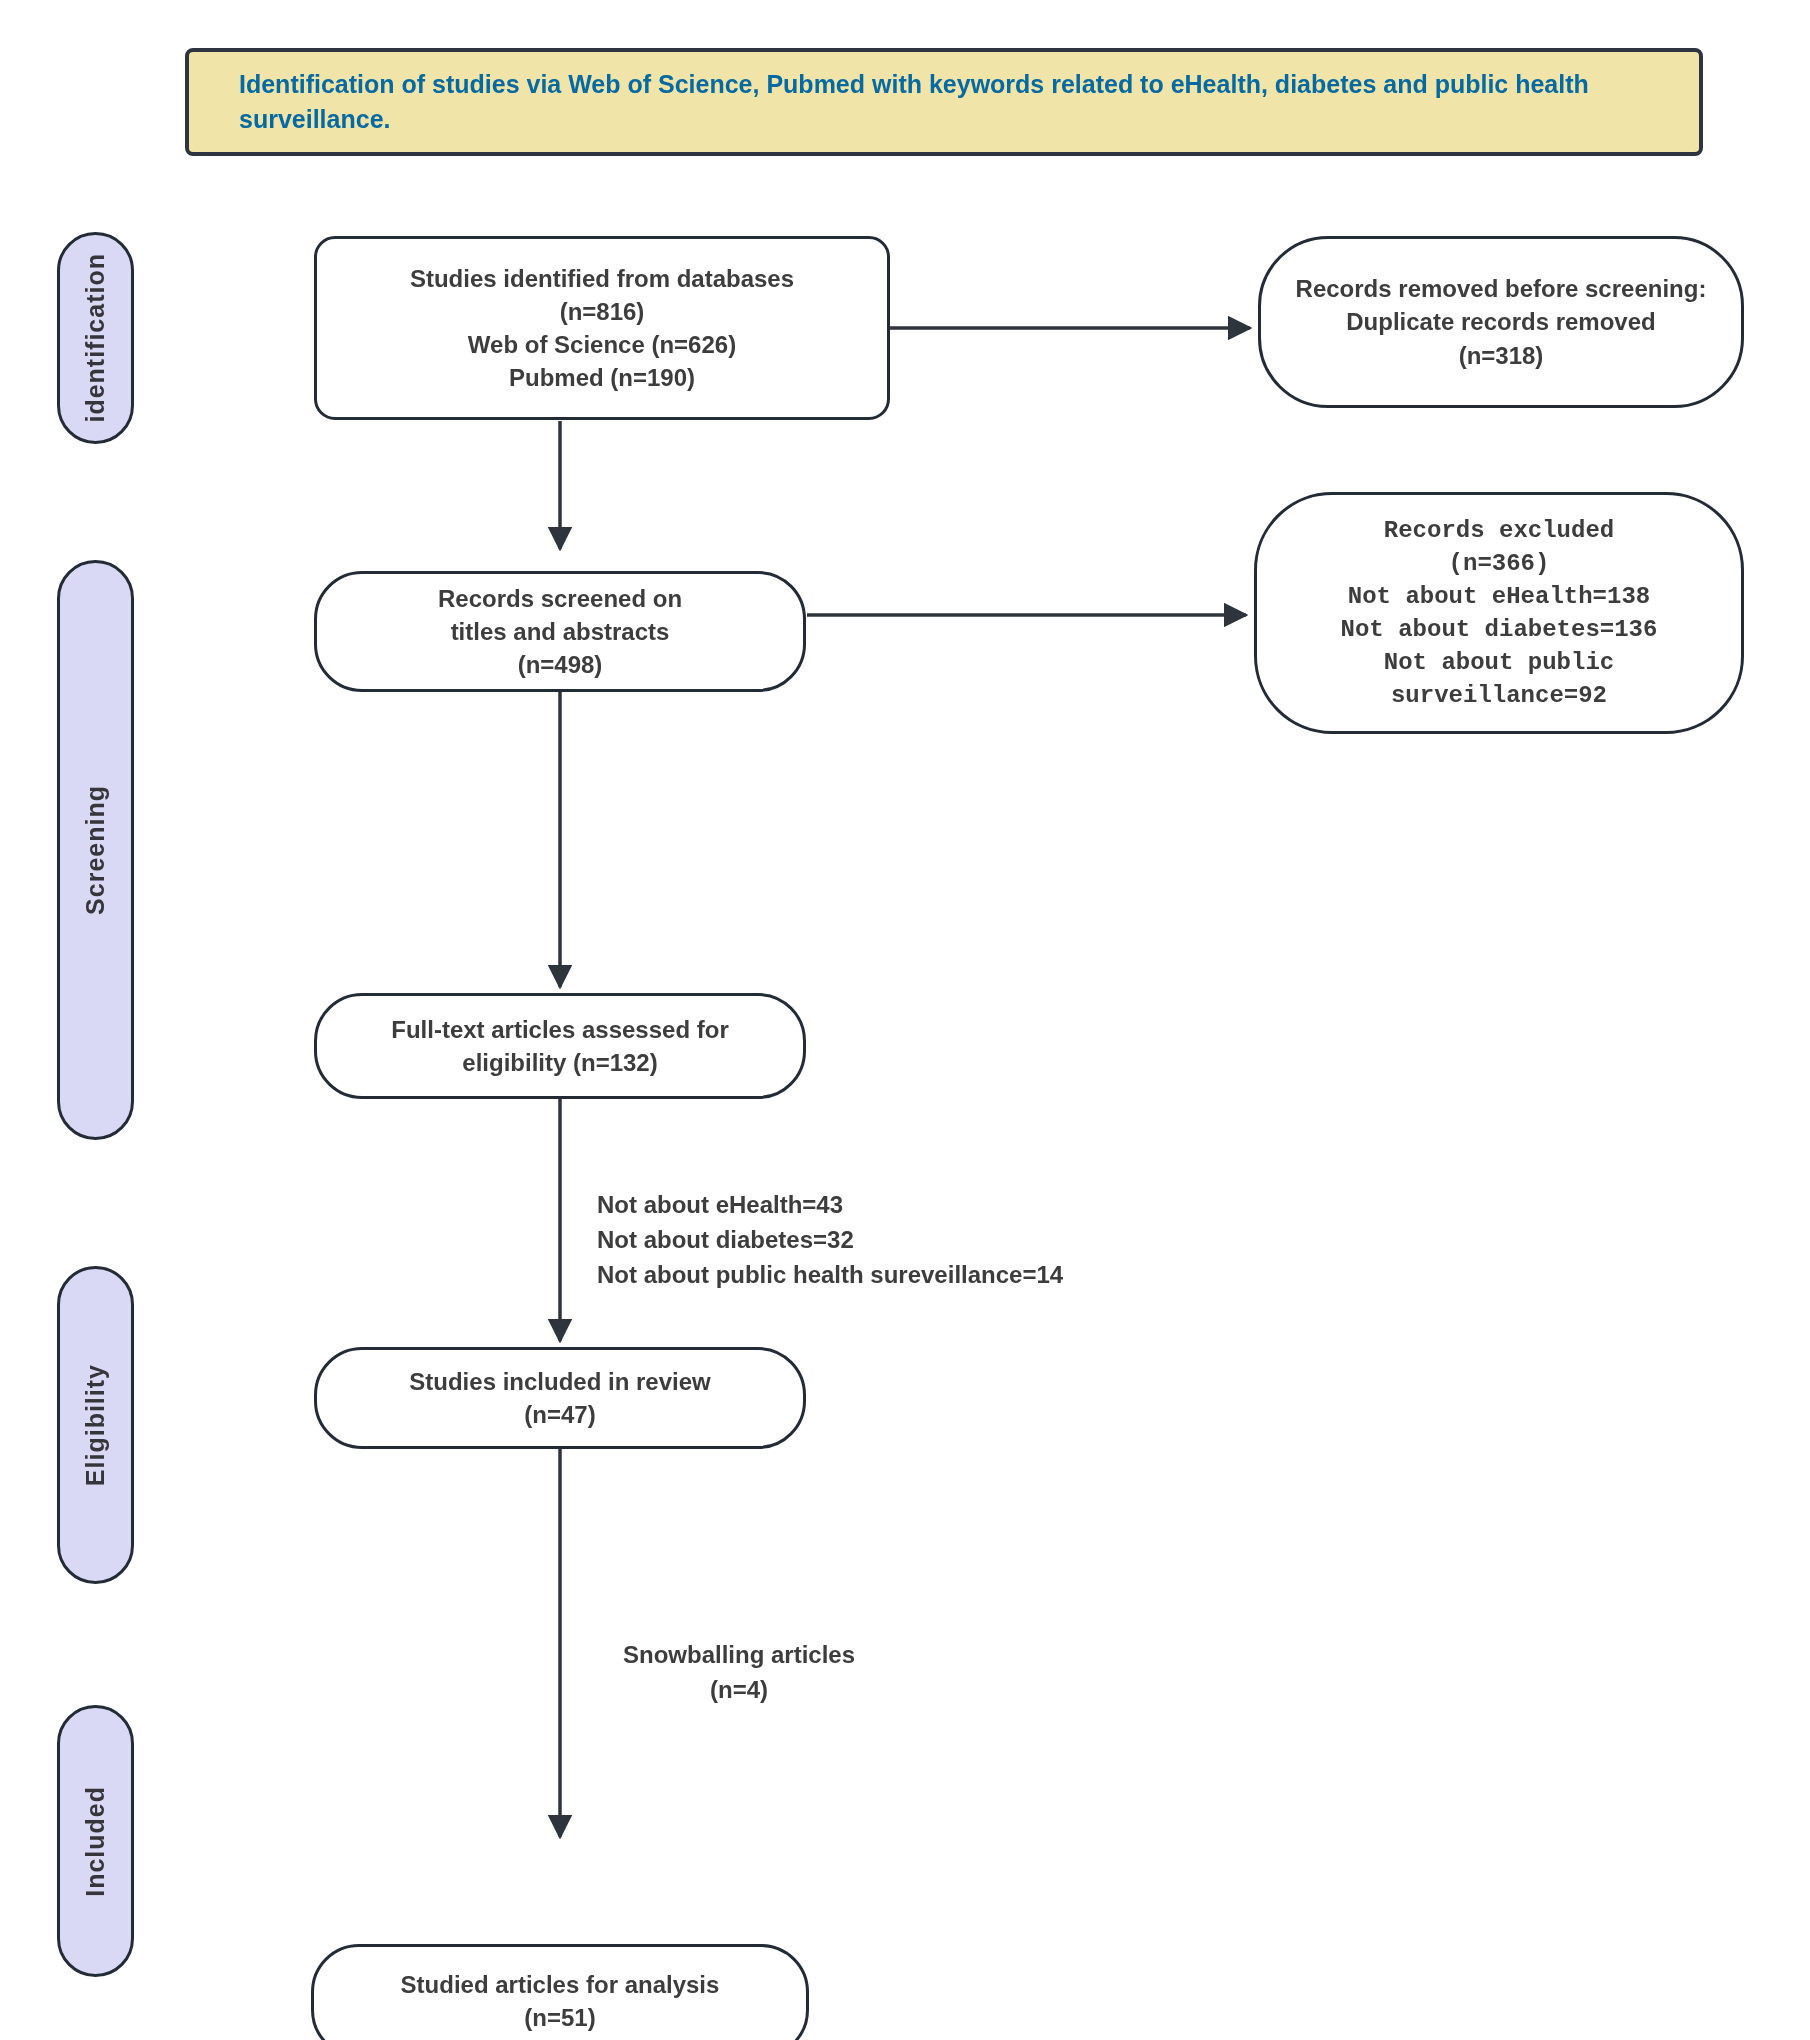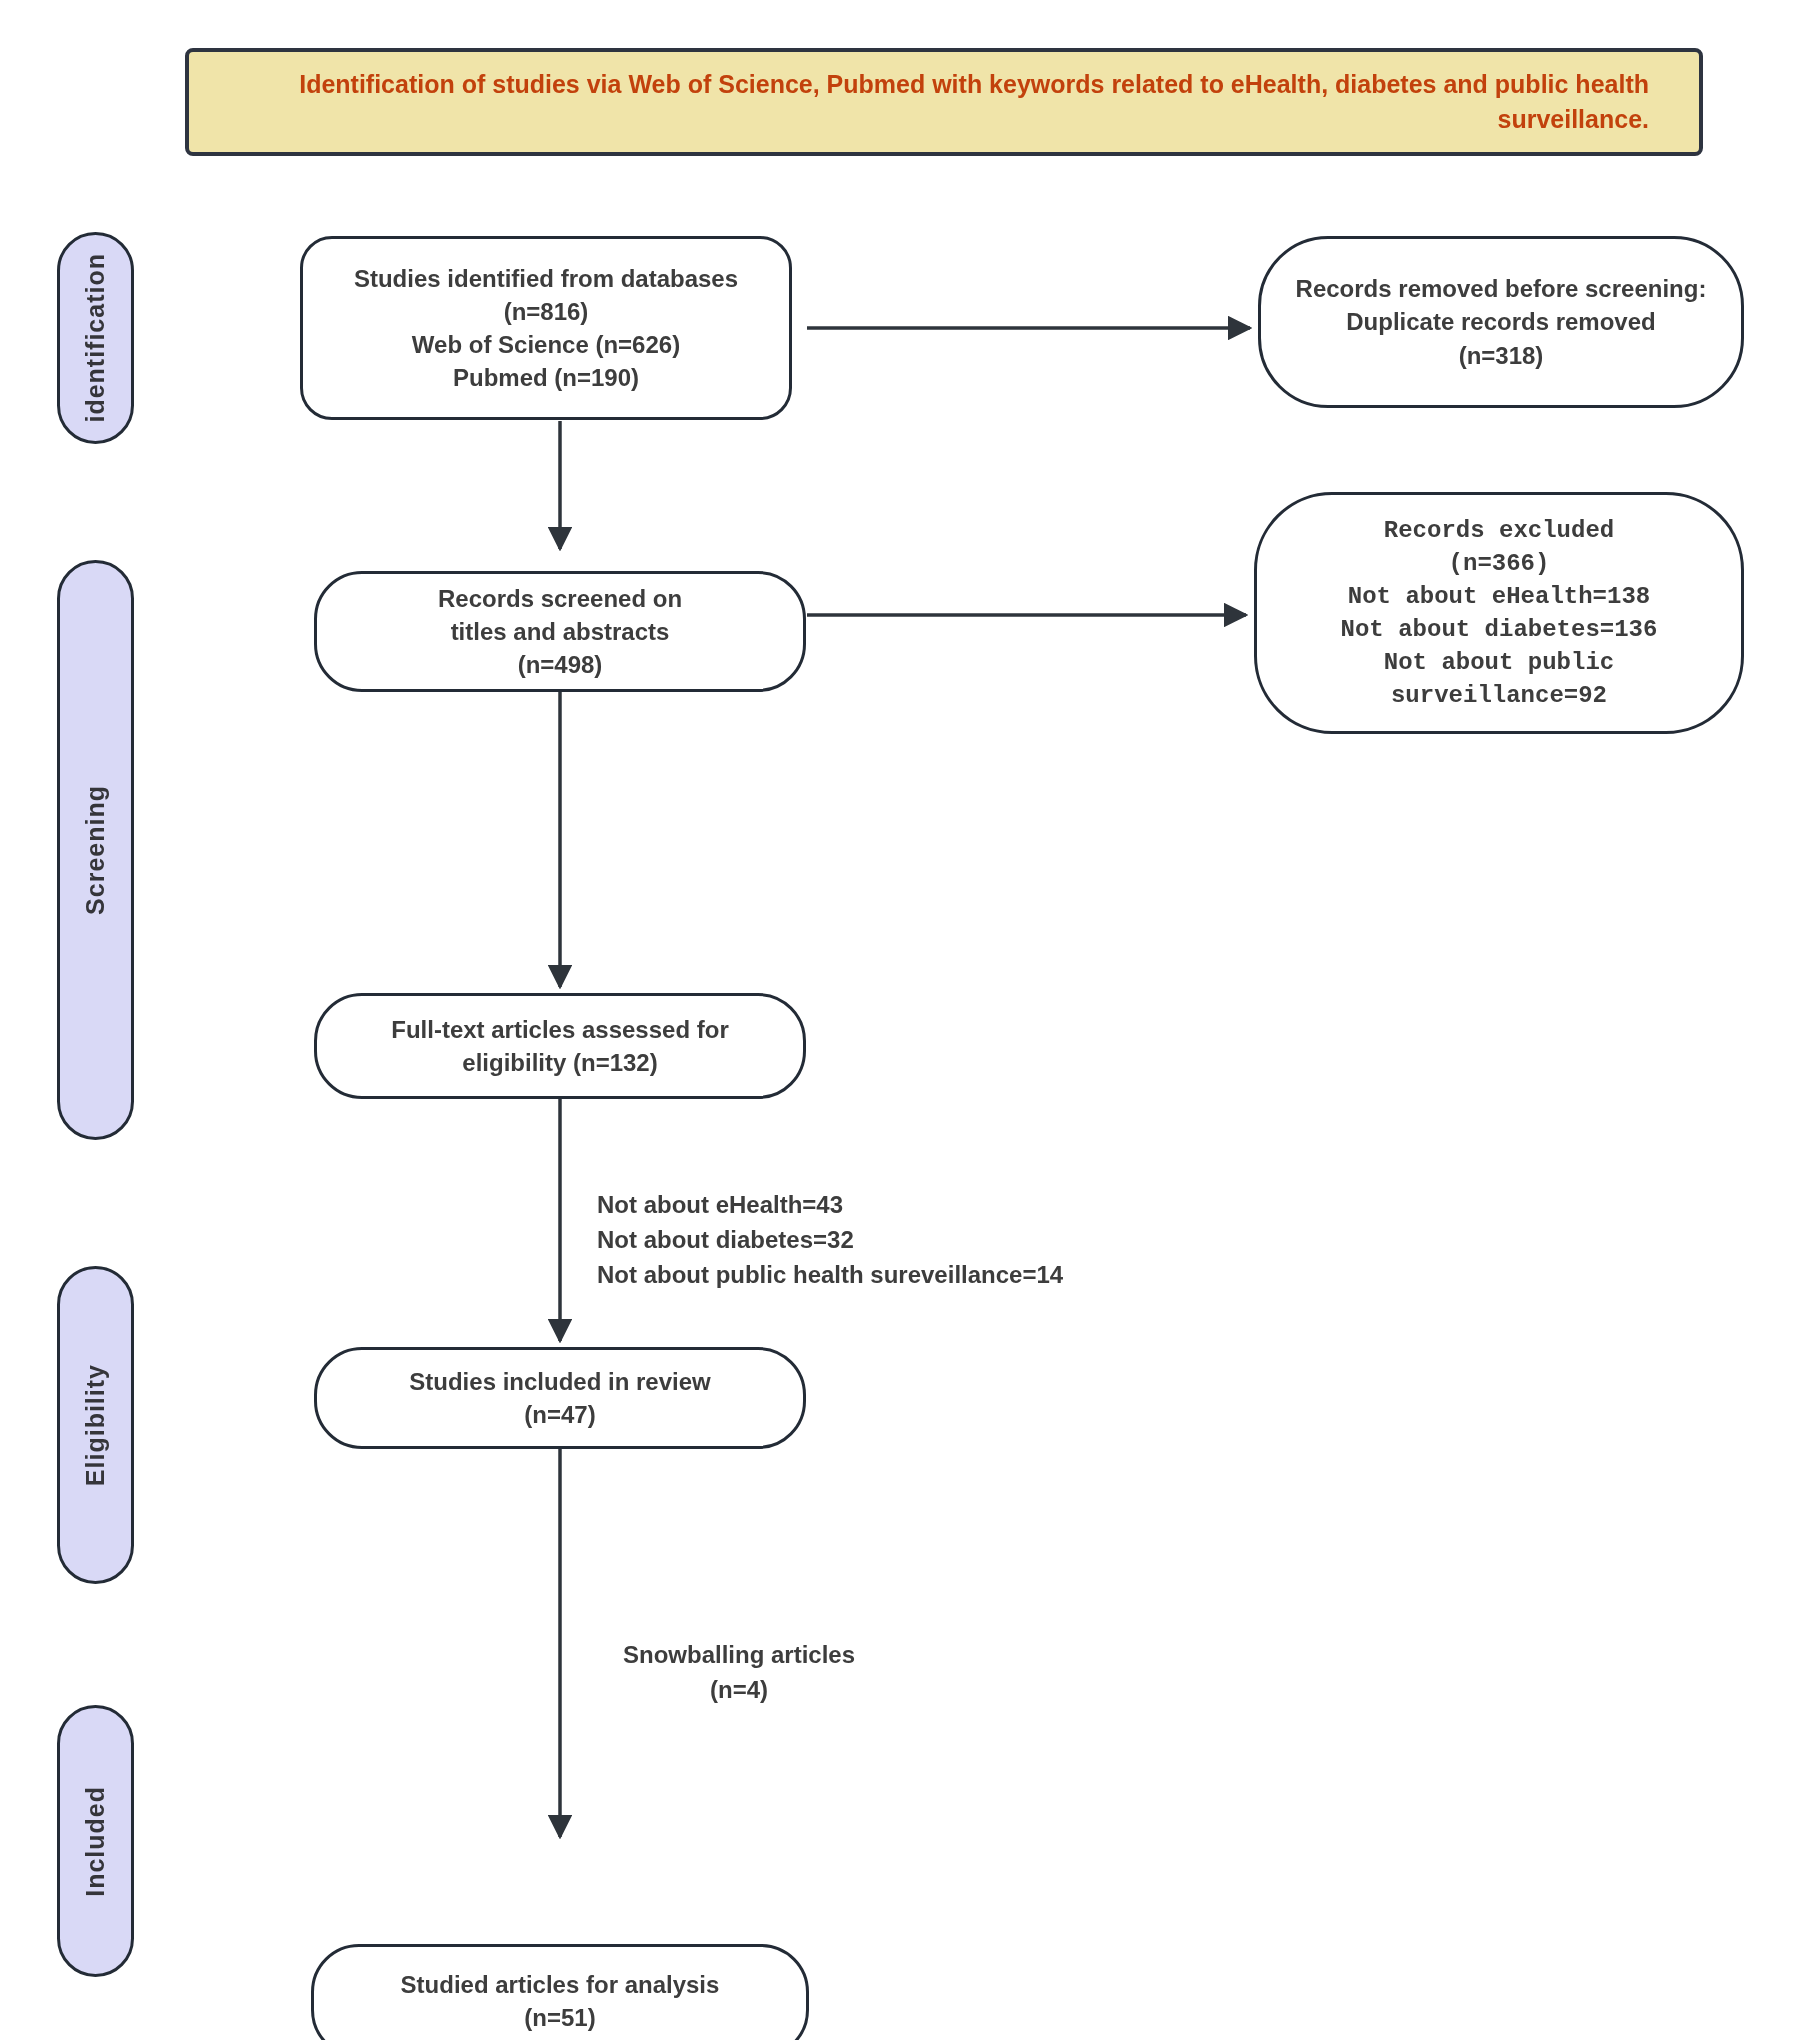--- a/index.html
+++ b/index.html
@@ -24,25 +24,25 @@
     font-weight:bold;
     color:var(--text-color);
   }
   .banner{
     position:absolute;
     left:185px; top:48px; width:1518px; height:108px;
     background:var(--banner-fill);
     border:4px solid var(--banner-border);
     border-radius:8px;
     display:flex; align-items:center; justify-content:center;
-    text-align:right;
+    text-align:left;
     font-size:25px; line-height:1.4;
     padding:0 50px;
     box-sizing:border-box;
-    color:#c2410c;
+    color:#0369a1;
   }
   .node{
     position:absolute;
     background:var(--node-fill);
     border:3.5px solid var(--node-border);
     display:flex; align-items:center; justify-content:center;
     text-align:center;
     font-size:24px; line-height:1.38;
     white-space:pre-line;
     box-sizing:border-box;
@@ -100,21 +100,21 @@
       </marker>
     </defs>
     <line x1="560" y1="421" x2="560" y2="549" stroke="#2E343B" stroke-width="3.5" marker-end="url(#head)"></line>
     <line x1="807" y1="328" x2="1250" y2="328" stroke="#2E343B" stroke-width="3.5" marker-end="url(#head)"></line>
     <line x1="807" y1="615" x2="1246" y2="615" stroke="#2E343B" stroke-width="3.5" marker-end="url(#head)"></line>
     <line x1="560" y1="677" x2="560" y2="987" stroke="#2E343B" stroke-width="3.5" marker-end="url(#head)"></line>
     <line x1="560" y1="1099" x2="560" y2="1341" stroke="#2E343B" stroke-width="3.5" marker-end="url(#head)"></line>
     <line x1="560" y1="1449" x2="560" y2="1837" stroke="#2E343B" stroke-width="3.5" marker-end="url(#head)"></line>
   </svg>
 
-  <div class="node" style="left:300px; top:236px; width:492px; height:184px; border-radius:32px;">Studies identified from databases
+  <div class="node" style="left:314px; top:236px; width:576px; height:184px; border-radius:21px;">Studies identified from databases
 (n=816)
 Web of Science (n=626)
 Pubmed (n=190)</div>
 
   <div class="node" style="left:314px; top:555px; width:492px; height:121px; border-radius:48px;margin-top:16px;">Records screened on
 titles and abstracts
 (n=498)</div>
 
   <div class="node" style="left:314px; top:993px; width:492px; height:106px; border-radius:48px;">Full-text articles assessed for
 eligibility (n=132)</div>

